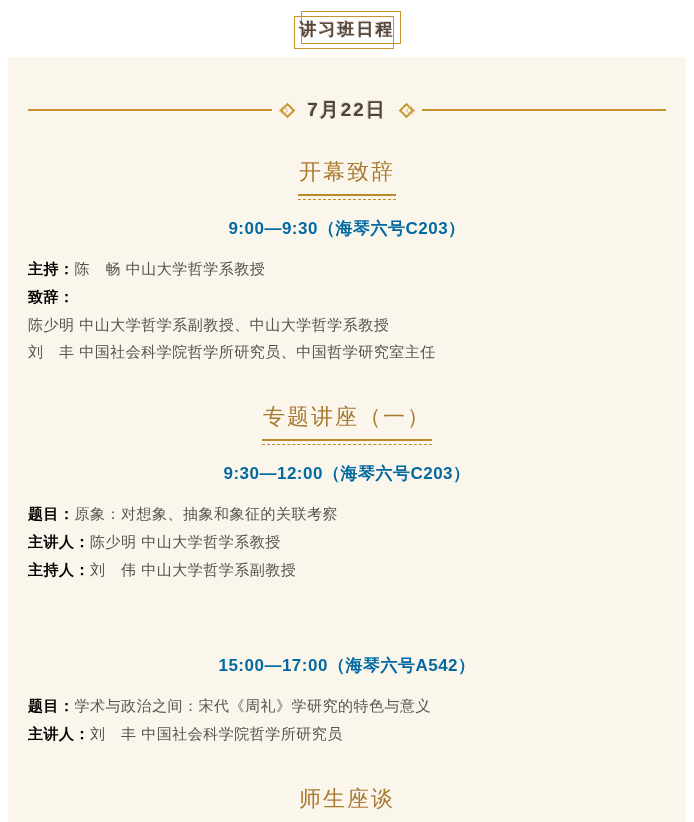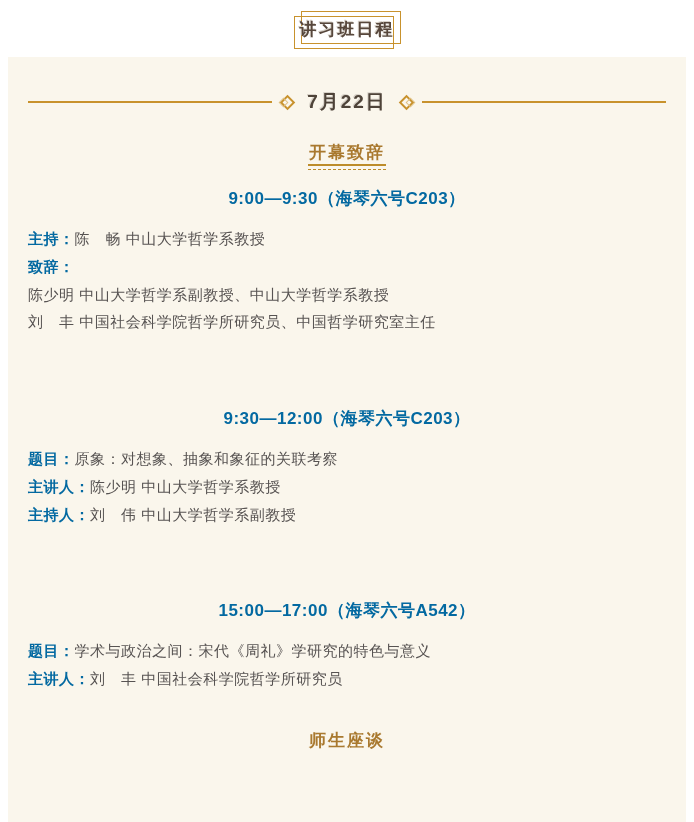--- a/index.html
+++ b/index.html
@@ -25,48 +25,48 @@
   
   .panel {
     margin:0 8px; background:#faf6ec; box-sizing:border-box;
     height:765px; padding:32px 20px 0;
   }
   
   .date-row { display:flex; align-items:center; }
   .date-row .rule { flex:1; height:0; border-top:2px solid #c8922d; }
   .date-row .date-text {
     font-size:19px; font-weight:bold; color:#4e4339;
-    letter-spacing:2px; margin:0 6px; text-shadow:-1px -1px 0 #d8d2c9;
+    letter-spacing:2px; margin:8px 6px; text-shadow:-1px -1px 0 #d8d2c9;
   }
   .dia-group { display:inline-flex; align-items:center; margin:0 8px; }
   .dia { display:inline-block; transform:rotate(45deg); box-sizing:border-box; }
   .dia.big { width:11px; height:11px; border:2px solid #c8922d; }
   .dia.small { width:7px; height:7px; border:1.5px solid #e0c184; }
   .dia-group.left .dia.small { margin-right:-5px; position:relative; z-index:1; }
   .dia-group.right .dia.small { margin-left:-5px; position:relative; z-index:1; }
   
   .section { margin-top:40px; text-align:center; }
   .section.first { margin-top:26px; }
   .sec-head { display:inline-block; text-align:center; }
   .sec-head-text {
-    display:block; font-size:17px; font-weight:bold; color:#a9792f;
-    letter-spacing:2px; padding:0 1px 0;
+    display:block; font-size:22px; font-weight:normal; color:#a9792f;
+    letter-spacing:2px; padding:0 1px 7px;
   }
   .sec-line-solid { display:block; border-top:2px solid #bd8c2a; }
   .sec-line-dashed { display:block; border-top:1px dashed #bd8c2a; margin-top:3px; }
   .sec-time {
     margin:17px 0 0; font-size:17px; font-weight:bold; color:#0369a1;
     letter-spacing:0.5px;
   }
   .sec-body { margin-top:20px; text-align:left; }
   .sched-line {
     margin:0 0 9px; font-size:15px; line-height:1.25; color:#575352;
     letter-spacing:0.5px;
   }
-  .sched-line .label { font-weight:bold; color:#0369a1; }
+  .sched-line .label { font-weight:bold; color:#000000; }
 </style>
 </head>
 <body>
 
 <div class="title-row">
   <div class="title-box">
     <div class="frame outer"></div>
     <div class="frame inner"></div>
     <h1>讲习班日程</h1>
   </div>
@@ -98,20 +98,21 @@
     <div class="sec-body">
       <p class="sched-line"><span class="label">主持：</span><span>陈　畅 中山大学哲学系教授</span></p>
       <p class="sched-line"><span class="label">致辞：</span><span></span></p>
       <p class="sched-line"><span class="label"></span><span>陈少明 中山大学哲学系副教授、中山大学哲学系教授</span></p>
       <p class="sched-line"><span class="label"></span><span>刘　丰 中国社会科学院哲学所研究员、中国哲学研究室主任</span></p>
     </div>
   </div>
 
   <div class="section">
     <div class="sec-head">
+      <span class="sec-head-text">专题讲座（一）</span>
       <span class="sec-line-solid"></span>
       <span class="sec-line-dashed"></span>
     </div>
     <p class="sec-time">9:30—12:00（海琴六号C203）</p>
     <div class="sec-body">
       <p class="sched-line"><span class="label">题目：</span><span>原象：对想象、抽象和象征的关联考察</span></p>
       <p class="sched-line"><span class="label">主讲人：</span><span>陈少明 中山大学哲学系教授</span></p>
       <p class="sched-line"><span class="label">主持人：</span><span>刘　伟 中山大学哲学系副教授</span></p>
     </div>
   </div>

